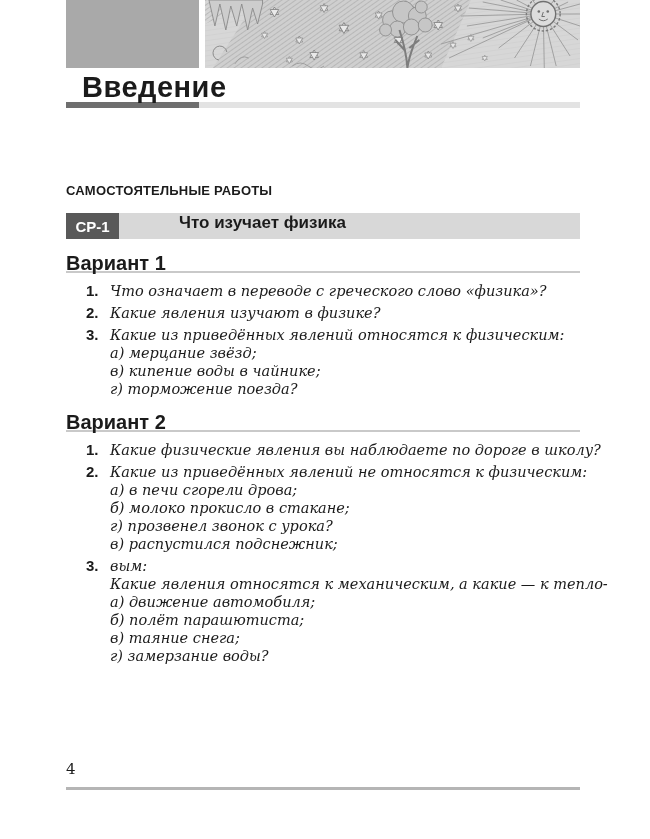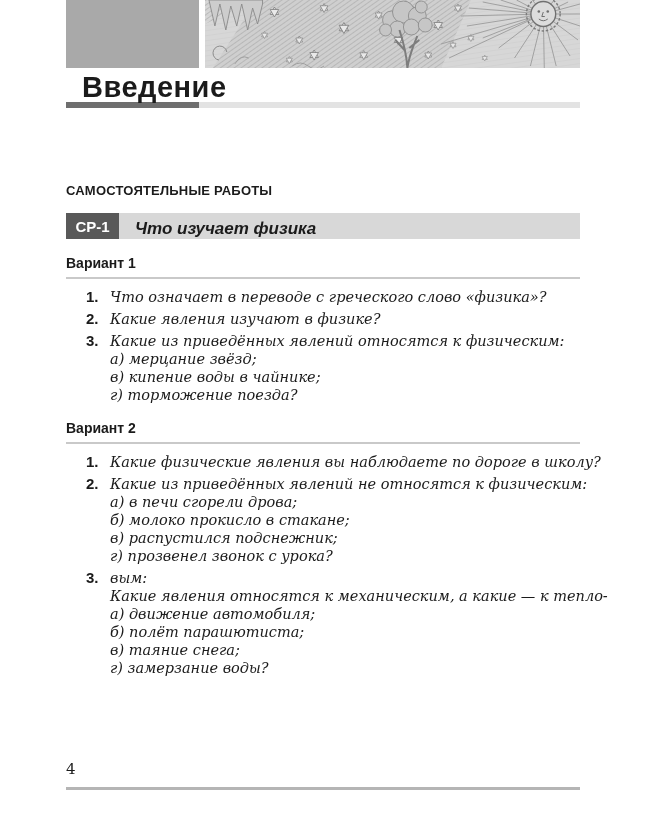--- a/index.html
+++ b/index.html
@@ -33,36 +33,35 @@
 
   .section-heading {
     margin:72px 0 0 0;
     font-weight:bold; font-size:13px; line-height:22px;
     letter-spacing:0.2px;
   }
 
   .sr-bar {
     margin-top:11px; height:26px;
     background:var(--work-bar-bg,#d8d8d8);
-    display:flex; align-items:flex-end;
+    display:flex; align-items:flex-start;gap:44px;
   }
   .sr-badge {
     width:53px; height:26px; flex:0 0 53px;
     background:var(--work-badge-bg,#595959);
     color:var(--work-badge-fg,#ffffff);
     display:flex; align-items:center; justify-content:center;
     font-weight:bold; font-size:15px;
   }
-  .sr-title { padding-left:16px; font-weight:bold; font-size:17px;font-style:italic; }
+  .sr-title { padding-left:16px; font-weight:bold; font-size:17px; }
 
   
   .variant-label {
     margin-top:16px;
-    font-weight:bold; font-size:14px; line-height:16px;
-    padding-bottom:6px;
+    font-weight:bold; font-size:20px; line-height:16px;
     border-bottom:2px solid var(--variant-rule,#c9c9c9);
   }
   .variant + .variant .variant-label { }
 
   .question { display:flex; margin-left:20px; margin-top:4px; }
   .variant-label + .question { margin-top:9px; }
   .q-num {
     flex:0 0 24px; width:24px;
     font-family:"Liberation Sans", sans-serif;
     font-weight:bold; font-size:15px; line-height:18px;
@@ -214,22 +213,22 @@
           <div class="q-body">
             <div class="q-line">Какие физические явления вы наблюдаете по дороге в школу?</div>
           </div>
         </div>
         <div class="question">
           <span class="q-num">2.</span>
           <div class="q-body">
             <div class="q-line">Какие из приведённых явлений не относятся к физическим:</div>
             <div class="q-option">а) в печи сгорели дрова;</div>
             <div class="q-option">б) молоко прокисло в стакане;</div>
+            <div class="q-option">г) прозвенел звонок с урока?</div>
             <div class="q-option">в) распустился подснежник;</div>
-            <div class="q-option">г) прозвенел звонок с урока?</div>
           </div>
         </div>
         <div class="question">
           <span class="q-num">3.</span>
           <div class="q-body">
             <div class="q-line">вым:</div>
             <div class="q-line">Какие явления относятся к механическим, а какие — к тепло-</div>
             <div class="q-option">а) движение автомобиля;</div>
             <div class="q-option">б) полёт парашютиста;</div>
             <div class="q-option">в) таяние снега;</div>

